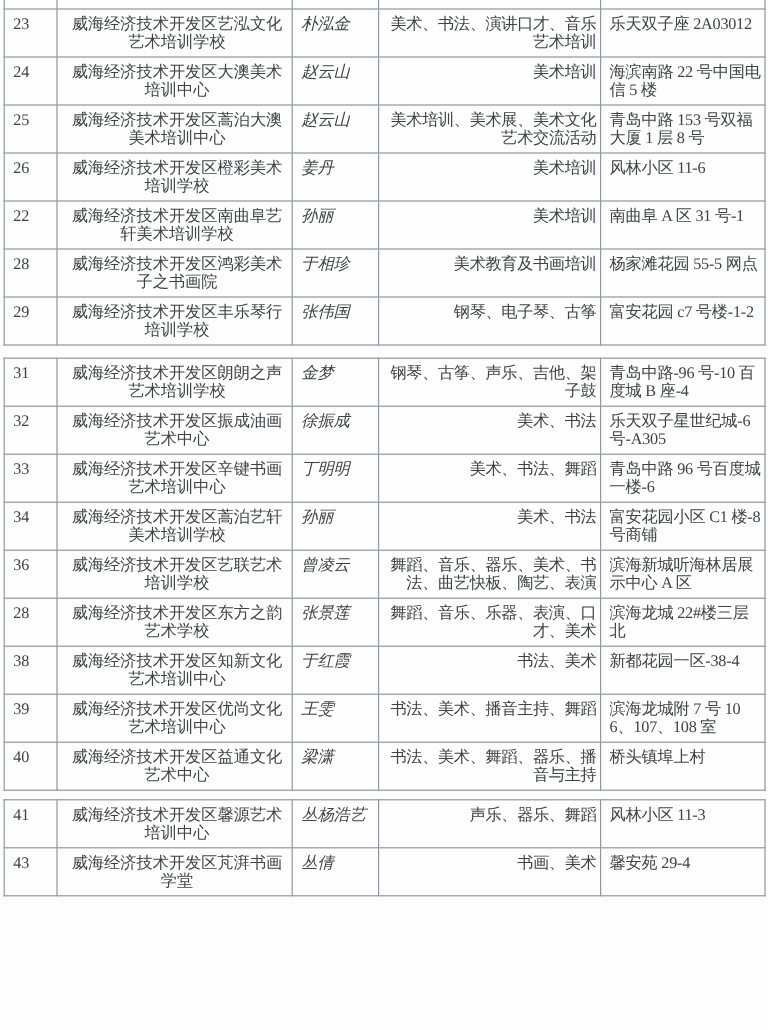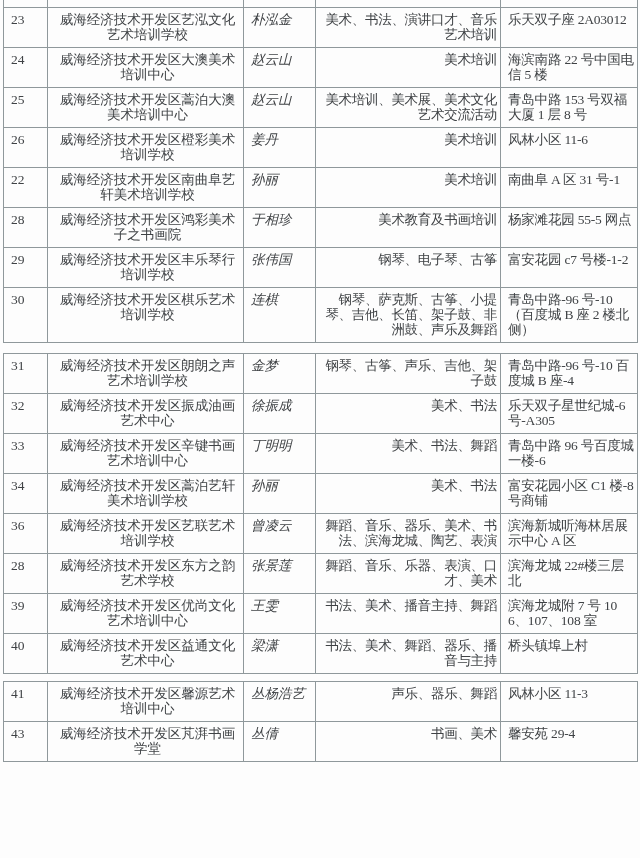--- a/index.html
+++ b/index.html
@@ -118,27 +118,20 @@
   </tr>
 
   <tr class="row">
     <td class="cell-no">29</td>
     <td class="cell-school">威海经济技术开发区丰乐琴行培训学校</td>
     <td class="cell-person">张伟国</td>
     <td class="cell-training">钢琴、电子琴、古筝</td>
     <td class="cell-address">富安花园 c7 号楼-1-2</td>
   </tr>
 
-  <tr class="row">
-    <td class="cell-no">30</td>
-    <td class="cell-school">威海经济技术开发区棋乐艺术培训学校</td>
-    <td class="cell-person">连棋</td>
-    <td class="cell-training">钢琴、萨克斯、古筝、小提琴、吉他、长笛、架子鼓、非洲鼓、声乐及舞蹈</td>
-    <td class="cell-address">青岛中路-96 号-10（百度城 B 座 2 楼北侧）</td>
-  </tr>
 </tbody>
   </table>
 
   <table class="seg seg-b">
     <colgroup>
       <col class="c-no">
         <col class="c-school">
         <col class="c-person">
         <col class="c-training">
         <col class="c-address">
@@ -174,32 +167,39 @@
     <td class="cell-person">孙丽</td>
     <td class="cell-training">美术、书法</td>
     <td class="cell-address">富安花园小区 C1 楼-8 号商铺</td>
   </tr>
 
 
   <tr class="row">
     <td class="cell-no">36</td>
     <td class="cell-school">威海经济技术开发区艺联艺术培训学校</td>
     <td class="cell-person">曾凌云</td>
-    <td class="cell-training">舞蹈、音乐、器乐、美术、书法、滨海龙城、陶艺、表演</td>
+    <td class="cell-training">舞蹈、音乐、器乐、美术、书法、曲艺快板、陶艺、表演</td>
     <td class="cell-address">滨海新城听海林居展示中心 A 区</td>
   </tr>
 
   <tr class="row">
     <td class="cell-no">28</td>
     <td class="cell-school">威海经济技术开发区东方之韵艺术学校</td>
     <td class="cell-person">张景莲</td>
     <td class="cell-training">舞蹈、音乐、乐器、表演、口才、美术</td>
     <td class="cell-address">滨海龙城 22#楼三层北</td>
   </tr>
 
+  <tr class="row">
+    <td class="cell-no">38</td>
+    <td class="cell-school">威海经济技术开发区知新文化艺术培训中心</td>
+    <td class="cell-person">于红霞</td>
+    <td class="cell-training">书法、美术</td>
+    <td class="cell-address">新都花园一区-38-4</td>
+  </tr>
 
   <tr class="row">
     <td class="cell-no">39</td>
     <td class="cell-school">威海经济技术开发区优尚文化艺术培训中心</td>
     <td class="cell-person">王雯</td>
     <td class="cell-training">书法、美术、播音主持、舞蹈</td>
     <td class="cell-address">滨海龙城附 7 号 106、107、108 室</td>
   </tr>
 
   <tr class="row">

